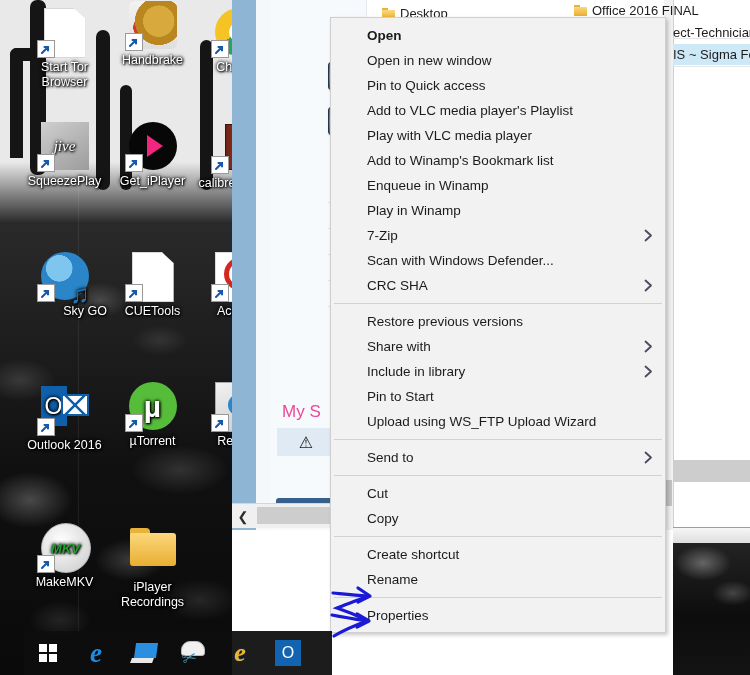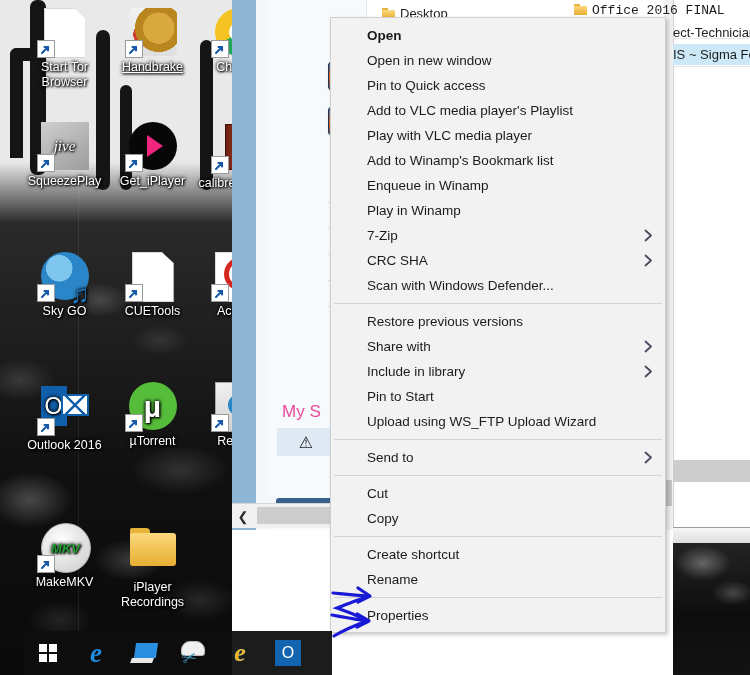--- a/index.html
+++ b/index.html
@@ -290,21 +290,21 @@
         <div class="icon-art">
           <div class="art-doc"></div>
           <span class="shortcut-badge">
             <svg width="11" height="11" viewBox="0 0 11 11">
               <path d="M2 9 L8 3 M4.5 3 H8 V6.5" stroke="#1559a8" stroke-width="2.1" fill="none" stroke-linecap="round"></path>
             </svg>
           </span>
         </div>
         <span class="icon-label">Start Tor Browser</span>
       </div>
-      <div class="icon-cell" style="left: 110px; top: 8px; text-decoration: underline;">
+      <div class="icon-cell" style="left: 110px; top: 1px;">
         <div class="icon-art">
           <div class="art-handbrake"></div>
           <span class="shortcut-badge">
             <svg width="11" height="11" viewBox="0 0 11 11">
               <path d="M2 9 L8 3 M4.5 3 H8 V6.5" stroke="#1559a8" stroke-width="2.1" fill="none" stroke-linecap="round"></path>
             </svg>
           </span>
         </div>
         <span class="icon-label">Handbrake</span>
       </div>
@@ -345,21 +345,21 @@
         <div class="icon-art">
           <div class="art-calibre">CALIBRE</div>
           <span class="shortcut-badge">
             <svg width="11" height="11" viewBox="0 0 11 11">
               <path d="M2 9 L8 3 M4.5 3 H8 V6.5" stroke="#1559a8" stroke-width="2.1" fill="none" stroke-linecap="round"></path>
             </svg>
           </span>
         </div>
         <span class="icon-label">calibre E-book</span>
       </div>
-      <div class="icon-cell" style="left: 22px; top: 252px;">
+      <div class="icon-cell" style="left: 22px; top: 252px; text-align: right;">
         <div class="icon-art">
           <div class="art-skygo"></div>
           <span class="shortcut-badge">
             <svg width="11" height="11" viewBox="0 0 11 11">
               <path d="M2 9 L8 3 M4.5 3 H8 V6.5" stroke="#1559a8" stroke-width="2.1" fill="none" stroke-linecap="round"></path>
             </svg>
           </span>
         </div>
         <span class="icon-label">Sky GO</span>
       </div>
@@ -468,47 +468,47 @@
   </div>
 
   <div class="exp-right"></div>
   <div class="exp-vscroll"></div>
   <div class="exp-vthumb"></div>
   <div class="exp-grayband"></div>
   <div class="exp-bottomstrip"></div>
   <div class="desk-right"></div>
 
   <div id="explorer-rows">
-      <div class="exp-row" style="left: 574px; top: 0px; width: 176px; height: 21px; line-height: 21px; overflow: hidden; font-family: Liberation Mono, monospace;"><span class="folder-glyph"></span><span>Office 2016 FINAL</span></div>
+      <div class="exp-row" style="left: 574px; top: 0px; width: 176px; height: 21px; line-height: 21px; overflow: hidden;"><span class="folder-glyph"></span><span>Office 2016 FINAL</span></div>
       <div class="exp-row" style="left: 673px; top: 22px; width: 77px; height: 21px; line-height: 21px; overflow: hidden;"><span>ect-Technician</span></div>
       <div class="exp-row selected" style="left: 673px; top: 44px; width: 77px; height: 21px; line-height: 21px; overflow: hidden;"><span>IS ~ Sigma Fo</span></div>
     </div>
   <div class="exp-hr" style="left:673px; top:38px; width:77px;"></div>
   <div class="exp-hr" style="left:673px; top:66px; width:77px;"></div>
 
   <div class="ctxmenu" id="ctxmenu">
       <div class="ctx-item bold"><span>Open</span></div>
       <div class="ctx-item"><span>Open in new window</span></div>
       <div class="ctx-item"><span>Pin to Quick access</span></div>
       <div class="ctx-item"><span>Add to VLC media player's Playlist</span></div>
       <div class="ctx-item"><span>Play with VLC media player</span></div>
       <div class="ctx-item"><span>Add to Winamp's Bookmark list</span></div>
       <div class="ctx-item"><span>Enqueue in Winamp</span></div>
       <div class="ctx-item"><span>Play in Winamp</span></div>
       <div class="ctx-item"><span>7-Zip</span><span class="ctx-arrow">
           <svg width="9" height="13" viewBox="0 0 9 13">
             <path d="M1.5 1.5 L7 6.5 L1.5 11.5" stroke="#4a4a5e" stroke-width="1.8" fill="none" stroke-linecap="round" stroke-linejoin="round"></path>
           </svg>
         </span></div>
+      <div class="ctx-item"><span>Scan with Windows Defender...</span></div>
       <div class="ctx-item"><span>CRC SHA</span><span class="ctx-arrow">
           <svg width="9" height="13" viewBox="0 0 9 13">
             <path d="M1.5 1.5 L7 6.5 L1.5 11.5" stroke="#4a4a5e" stroke-width="1.8" fill="none" stroke-linecap="round" stroke-linejoin="round"></path>
           </svg>
         </span></div>
-      <div class="ctx-item"><span>Scan with Windows Defender...</span></div>
       <div class="ctx-sep"></div>
       <div class="ctx-item"><span>Restore previous versions</span></div>
       <div class="ctx-item"><span>Share with</span><span class="ctx-arrow">
           <svg width="9" height="13" viewBox="0 0 9 13">
             <path d="M1.5 1.5 L7 6.5 L1.5 11.5" stroke="#4a4a5e" stroke-width="1.8" fill="none" stroke-linecap="round" stroke-linejoin="round"></path>
           </svg>
         </span></div>
       <div class="ctx-item"><span>Include in library</span><span class="ctx-arrow">
           <svg width="9" height="13" viewBox="0 0 9 13">
             <path d="M1.5 1.5 L7 6.5 L1.5 11.5" stroke="#4a4a5e" stroke-width="1.8" fill="none" stroke-linecap="round" stroke-linejoin="round"></path>

